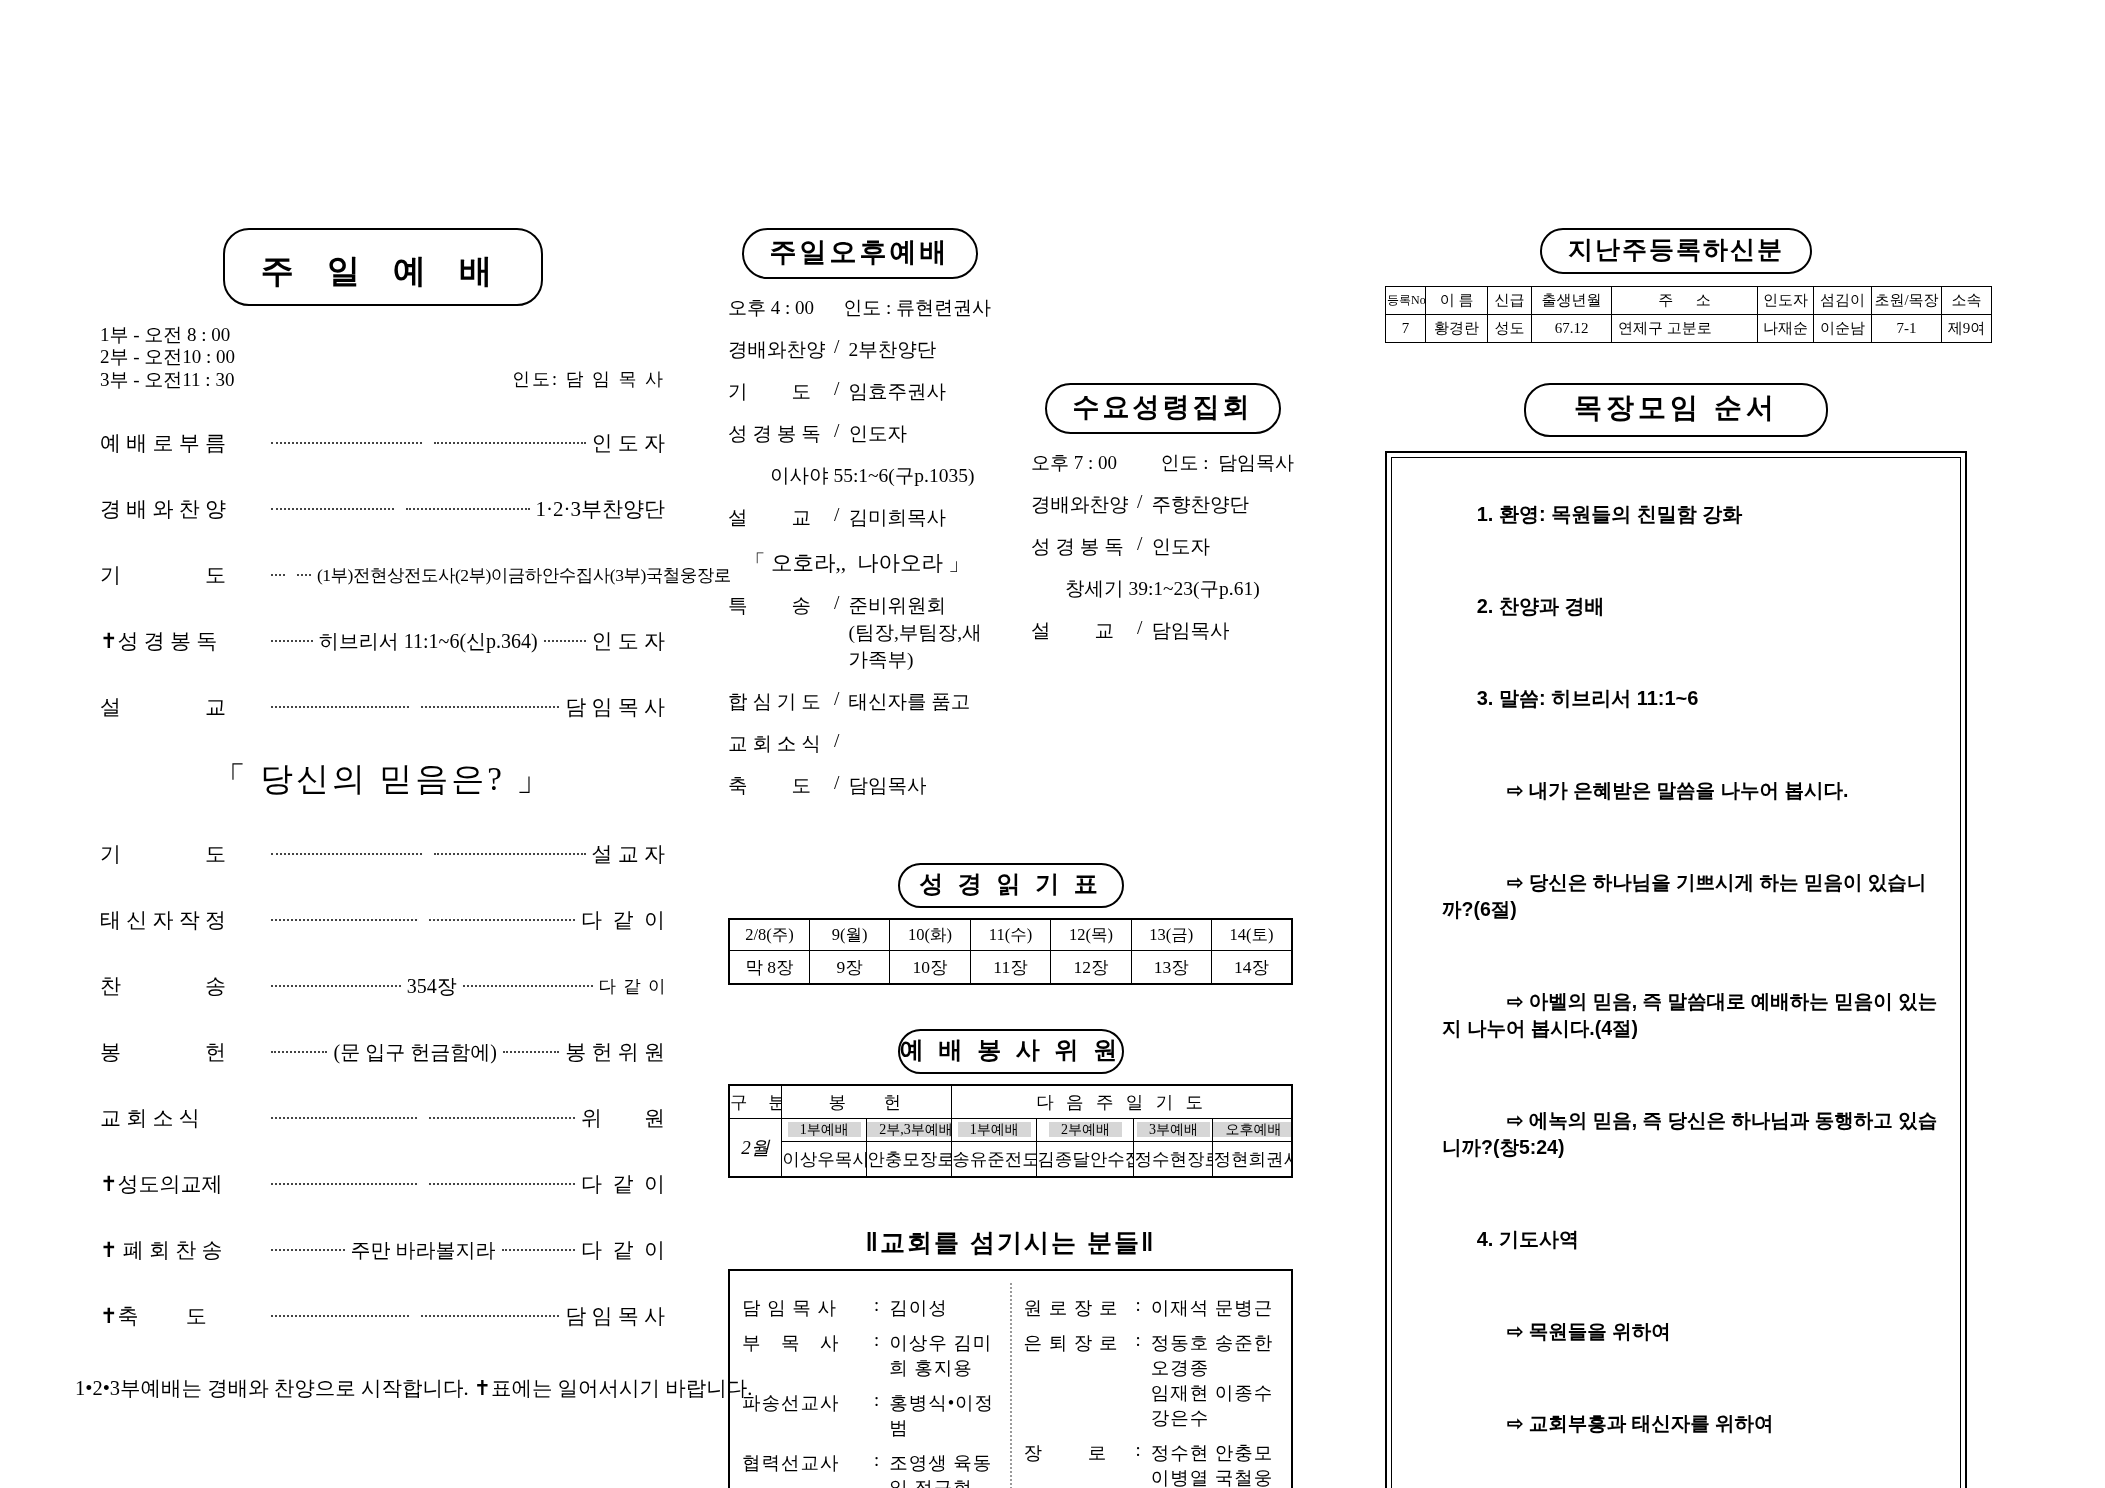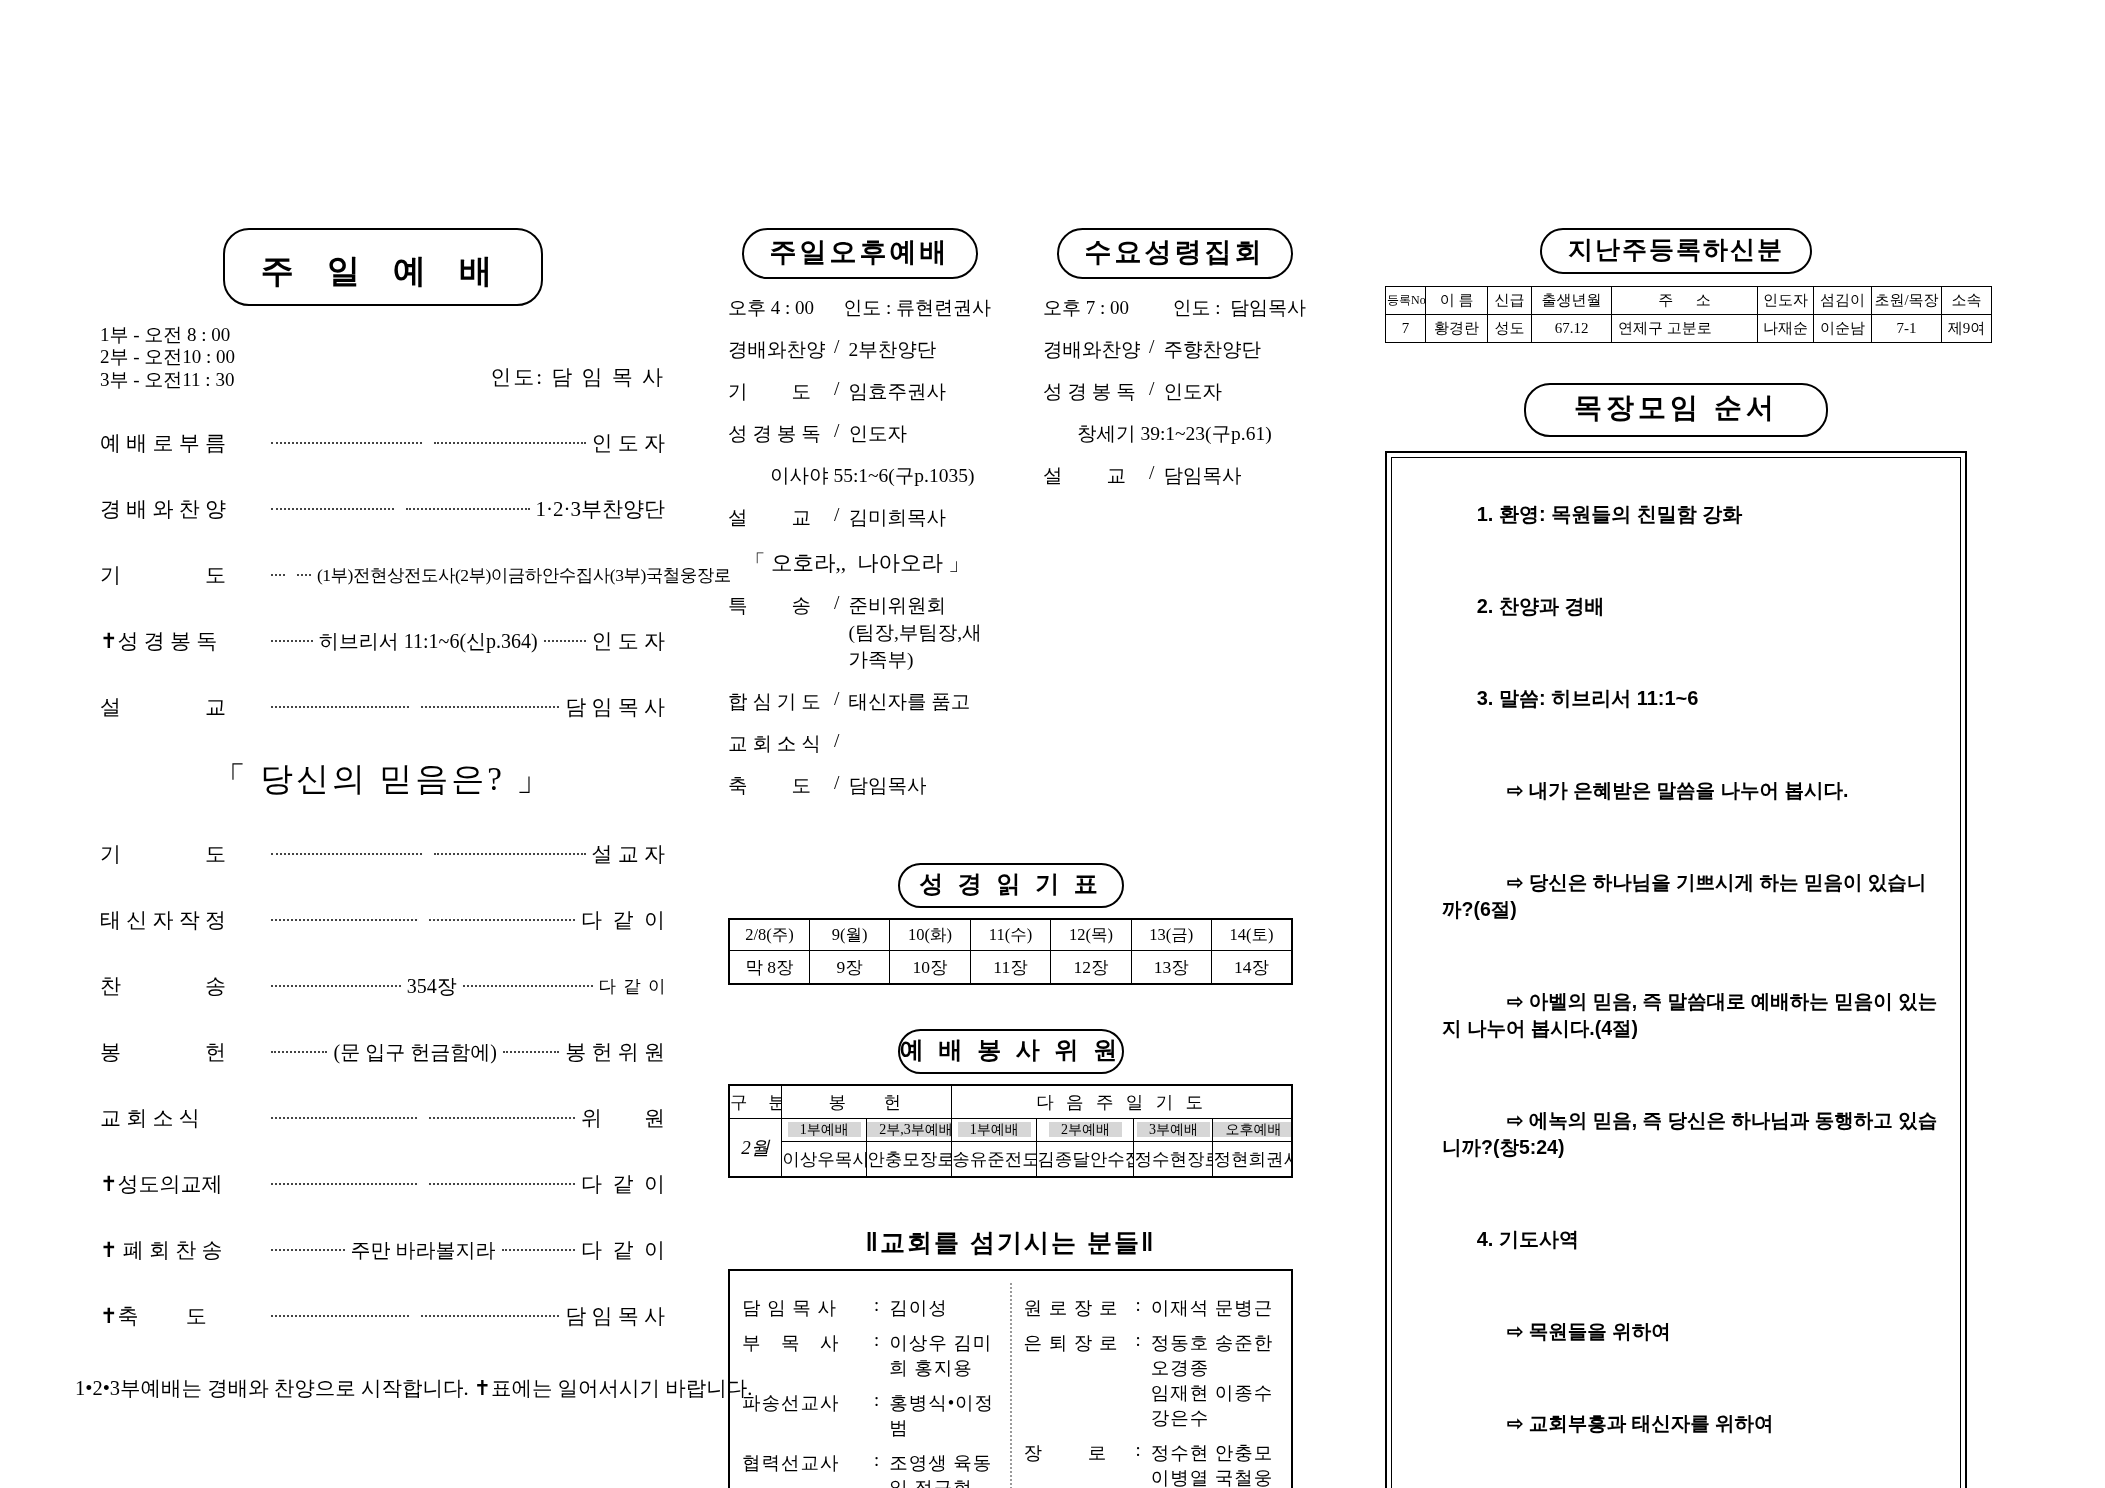--- a/index.html
+++ b/index.html
@@ -12,34 +12,34 @@
     border:2px solid #000;border-radius:26px;text-align:center;
     font-family:"Liberation Sans", sans-serif;font-weight:bold;
     background:#fff;
   }
   .col{position:absolute;top:228px;}
   
   #col-left{left:100px;width:565px;}
   .pill-lg{width:316px;margin:0 auto;font-size:33px;letter-spacing:12px;padding:19px 0 10px;}
   .sw-head{display:flex;justify-content:space-between;align-items:flex-end;margin-top:18px;}
   .sw-times{font-size:19px;line-height:1.18;white-space:pre;}
-  .sw-leader{font-size:21px;white-space:pre;letter-spacing:2px;}
+  .sw-leader{font-size:18px;white-space:pre;letter-spacing:2px;}
   .wrow{display:flex;align-items:center;margin-top:38px;font-size:21px;}
   .wrow .lbl{width:165px;flex-shrink:0;white-space:pre;}
   .wrow .mid{white-space:pre;font-size:20px;}
   .wrow .rgt{white-space:pre;}
   .wrow:nth-of-type(3) .rgt{font-size:17.5px;letter-spacing:-0.5px;}
   .dots{flex:1;border-top:2px dotted #444;margin:0 6px;min-width:14px;}
   .sermon-main{
     text-align:center;font-size:33px;letter-spacing:3px;margin-top:36px;white-space:pre;
   }
   .sw-note{margin-top:44px;margin-left:-25px;font-size:20.5px;white-space:pre;}
   
   #col-mid{left:728px;width:565px;}
-  .svc-cols{display:flex;gap:52px;}
+  .svc-cols{display:flex;gap:40px;align-items:center;}
   .svc-col{width:263px;flex-shrink:0;}
   .pill-md{width:232px;margin:0 auto;font-size:27px;letter-spacing:3px;padding:4px 0 7px;}
   .svc-head{display:flex;justify-content:space-between;align-items:flex-end;margin-top:16px;font-size:19px;white-space:pre;}
   .svc-list{margin-top:14px;}
   .svc{display:flex;margin-top:15px;font-size:19.5px;align-items:flex-start;}
   .svc .lbl{width:106px;flex-shrink:0;white-space:pre;}
   .svc .sep{margin-right:9px;}
   .svc .val{white-space:pre-line;}
   .scripture{margin-top:15px;padding-left:42px;font-size:19.5px;white-space:pre;}
   .wed .scripture{padding-left:34px;}

